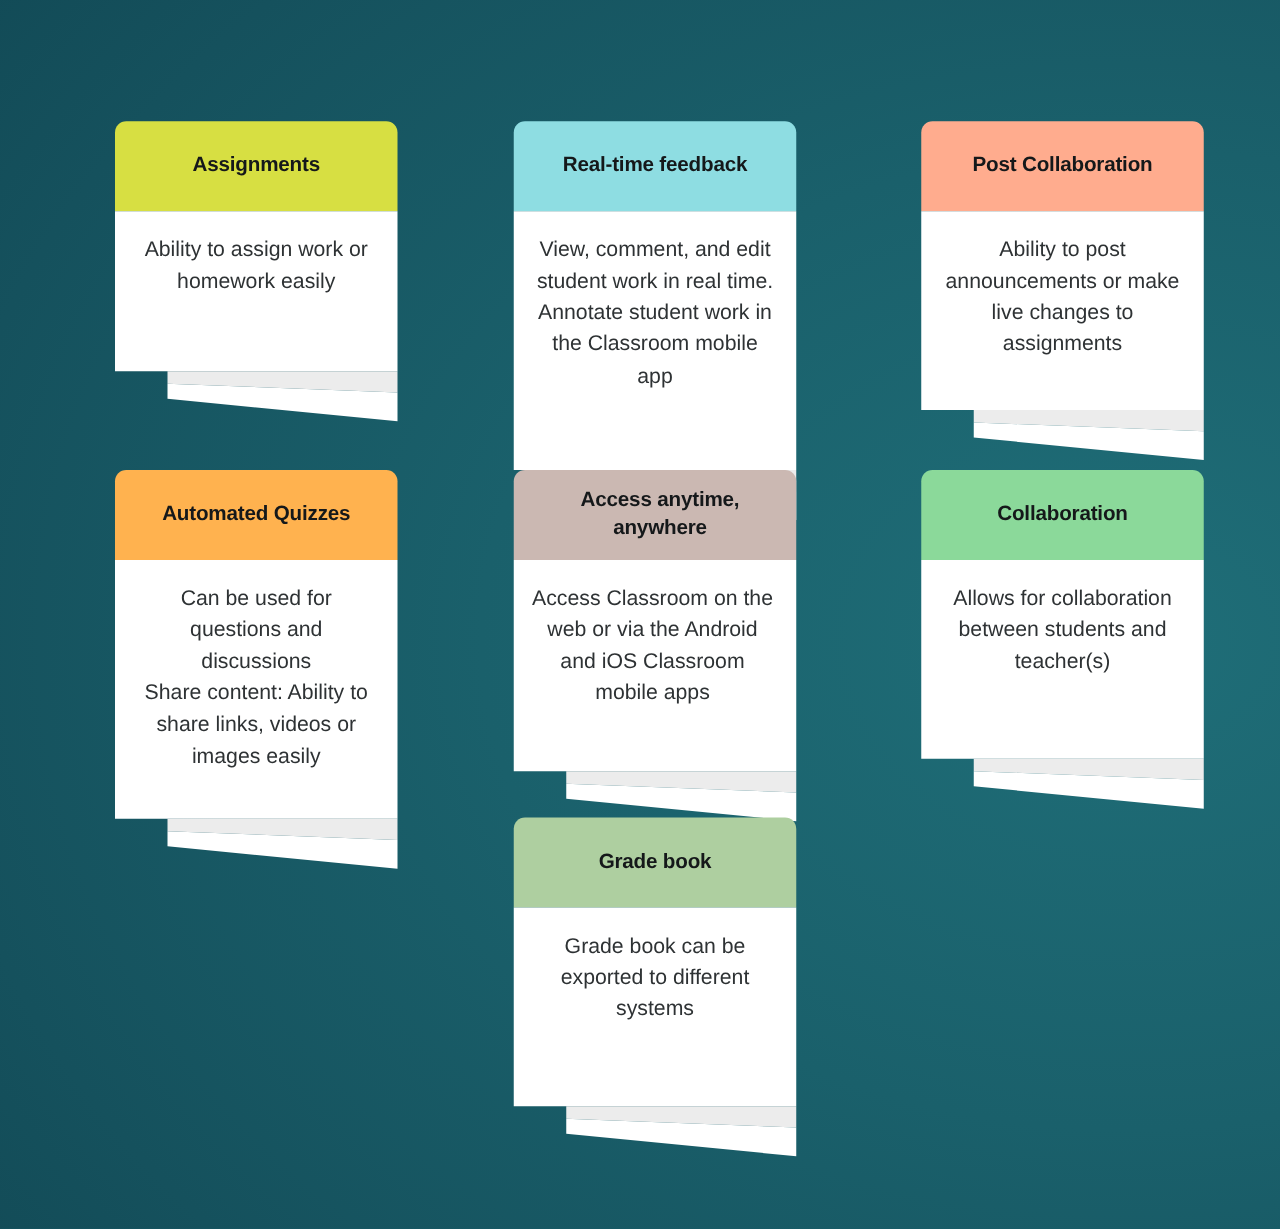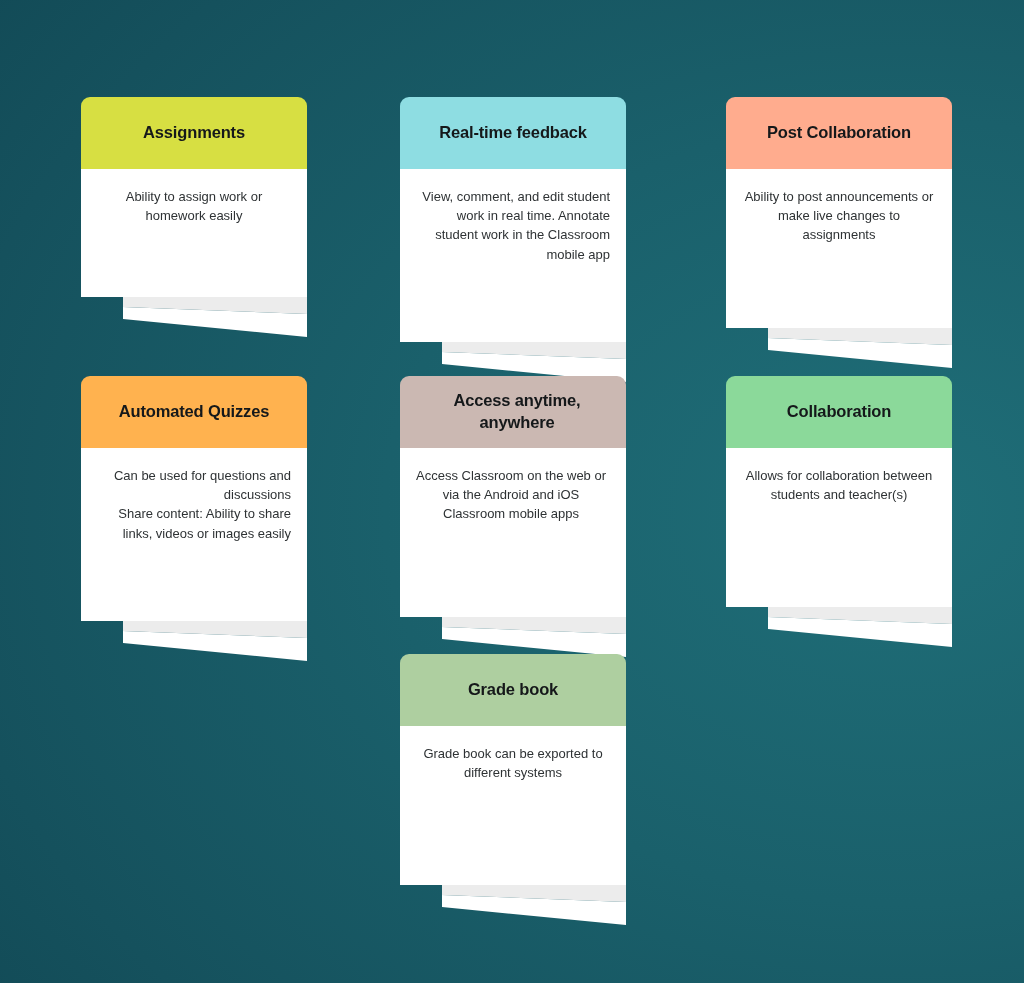--- a/index.html
+++ b/index.html
@@ -21,20 +21,21 @@
   #board {
     position: relative;
     width: 1024px;
     height: 983px;
   }
 
   
   .card {
     position: absolute;
     width: 226px;
+    margin-left: 11px;
   }
 
   .card-head {
     border-radius: 9px 9px 0 0;
     padding: 13px 12px 14px;
     min-height: 72px;
     display: flex;
     align-items: center;
     justify-content: center;
     text-align: center;
@@ -51,21 +52,21 @@
   .card-body {
     background: #ffffff;
     padding: 18px 16px 20px;
     text-align: center;
     display: flex;
     align-items: flex-start;
     justify-content: center;
   }
 
   .card-text {
-    font-size: 13px;
+    font-size: 17px;
     line-height: 1.48;
     color: #2e3234;
     white-space: pre-line;
   }
 
   
   .card-tail {
     position: relative;
     height: 40px;
   }
@@ -81,21 +82,21 @@
   .col-1 { left: 81px; }
   .col-2 { left: 400px; }
   .col-3 { left: 726px; }
 
   .row-1 { top: 97px; }
   .row-2 { top: 376px; }
   .row-3 { top: 654px; }
 
   
   .b-h128 { height: 128px; }
-  .b-h173 { height: 173px; text-align: right; }
+  .b-h173 { height: 207px; }
   .b-h169 { height: 169px; padding-left: 12px; }
   .b-h147 { height: 159px; }
 </style>
 </head>
 <body>
 
 <div id="board">
 
   <div class="card col-1 row-1">
     <div class="card-head" style="background: rgb(215, 223, 66);">

